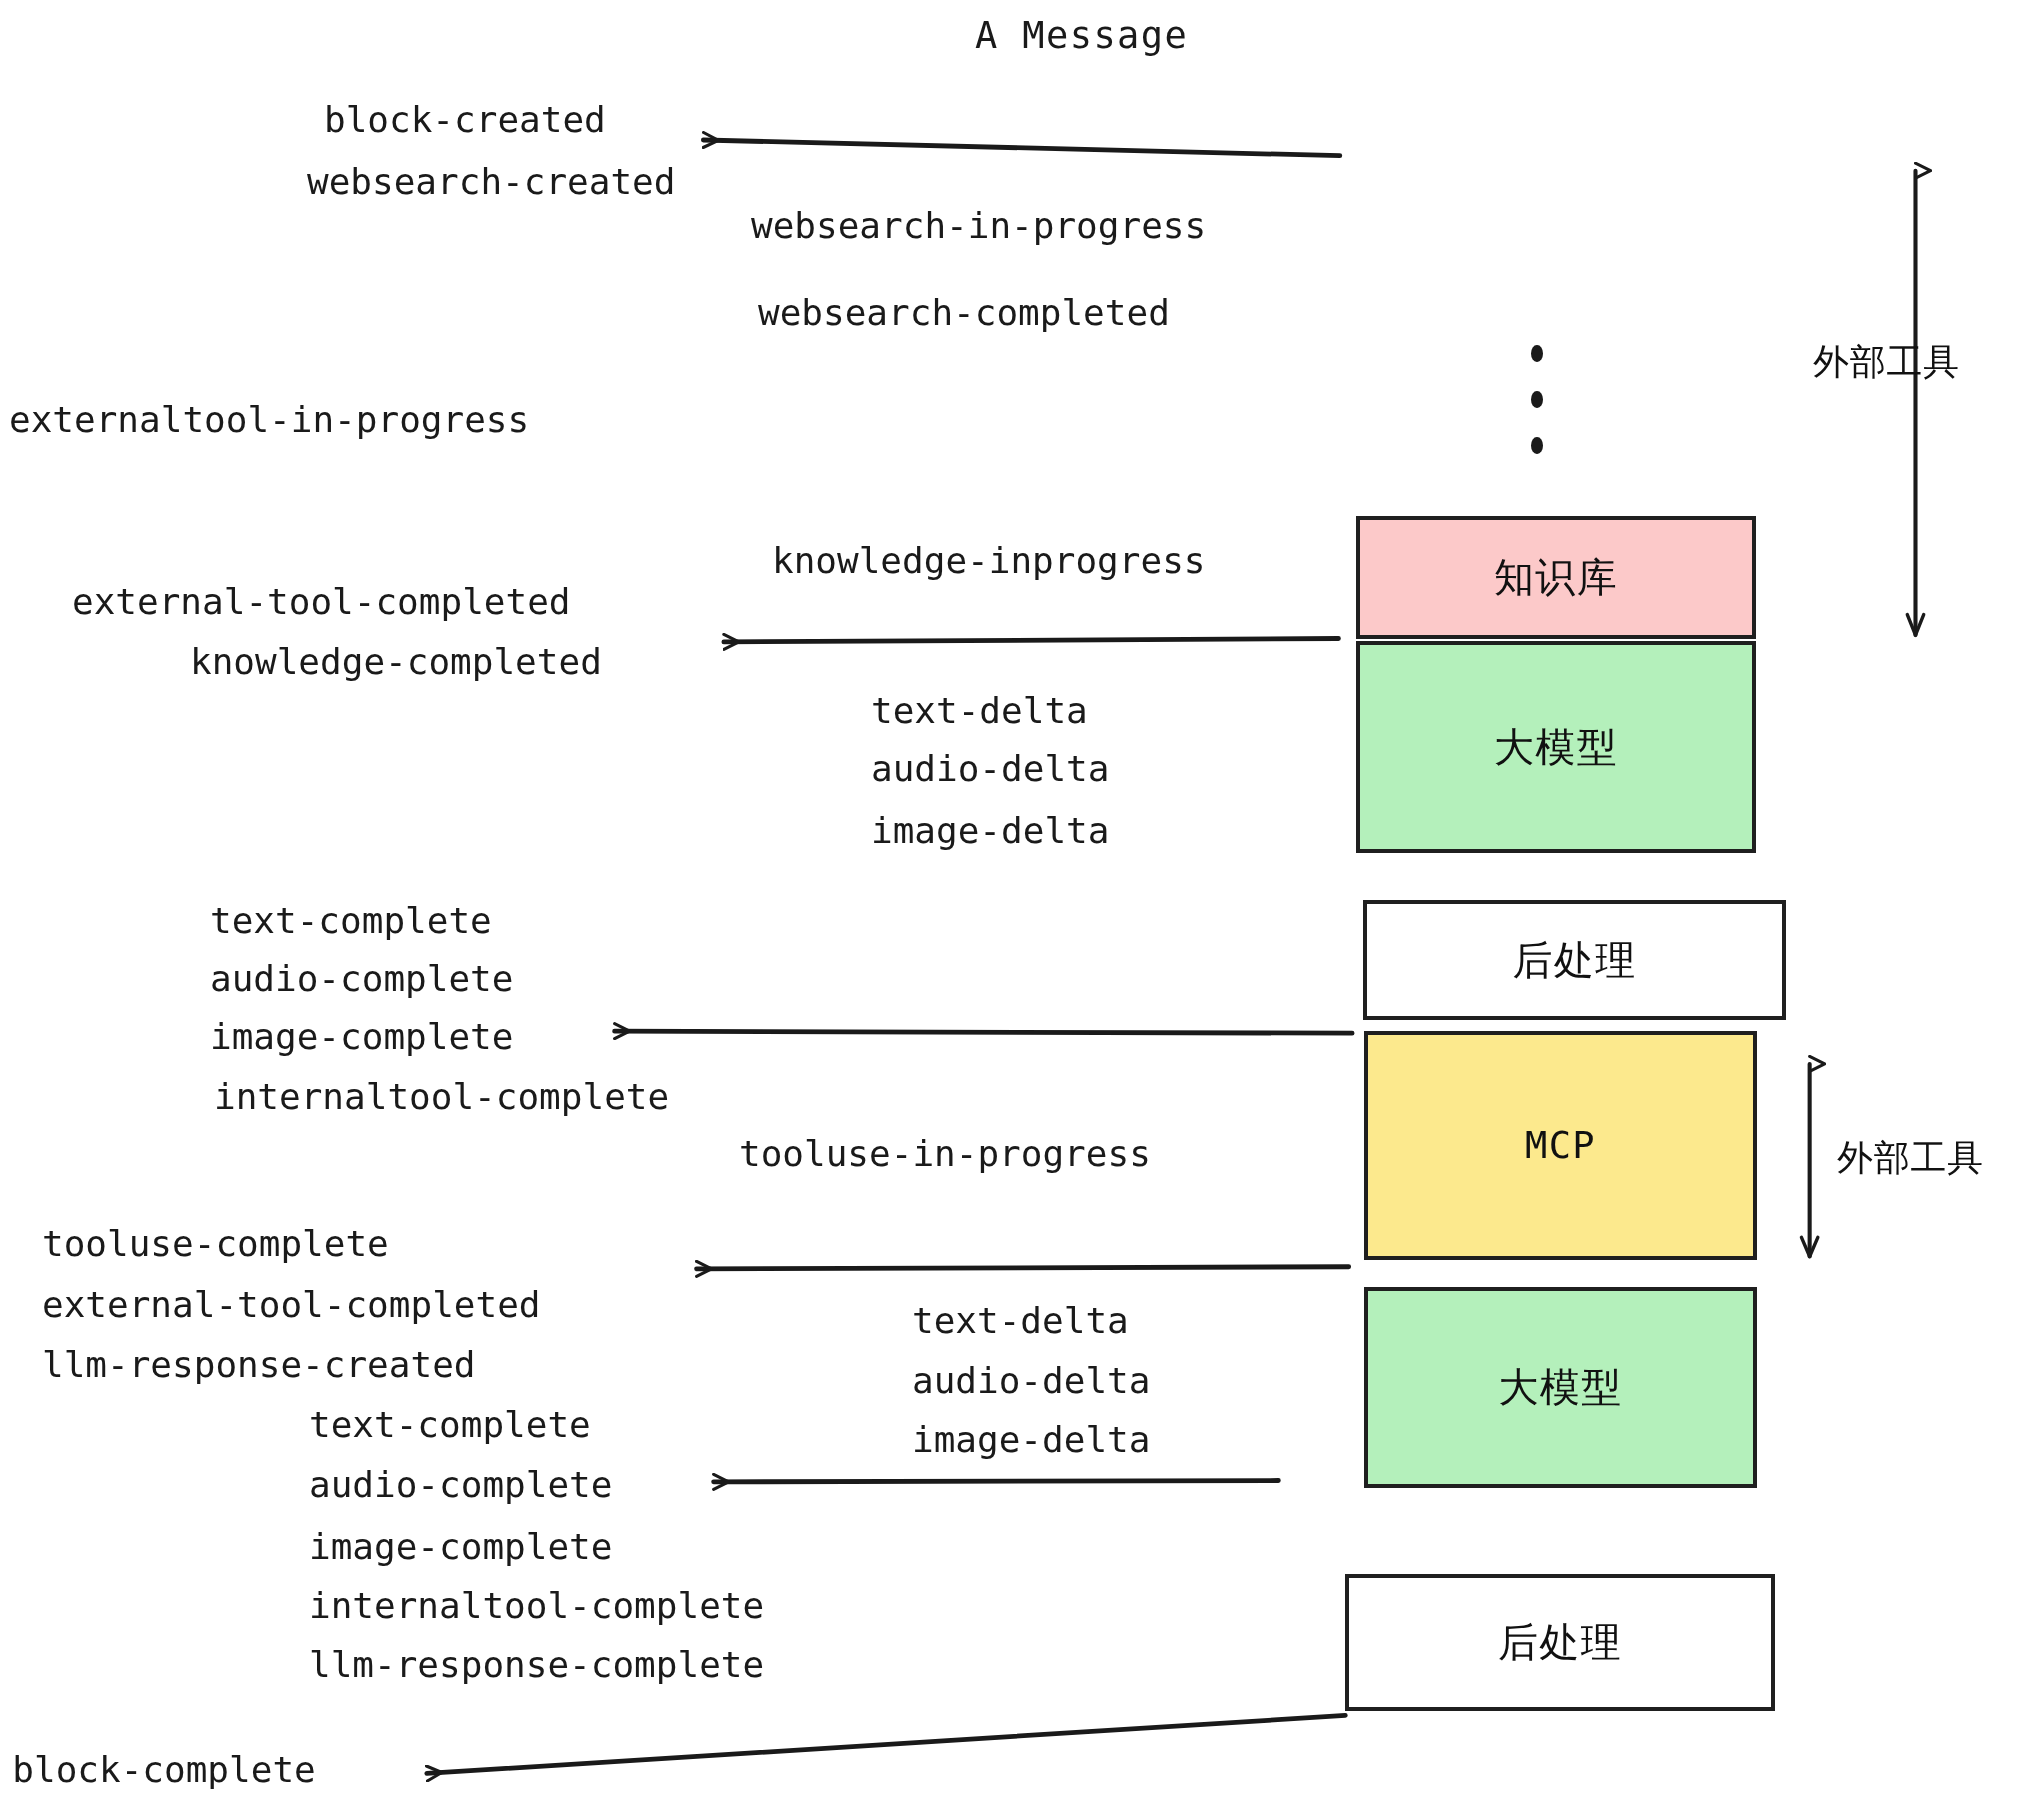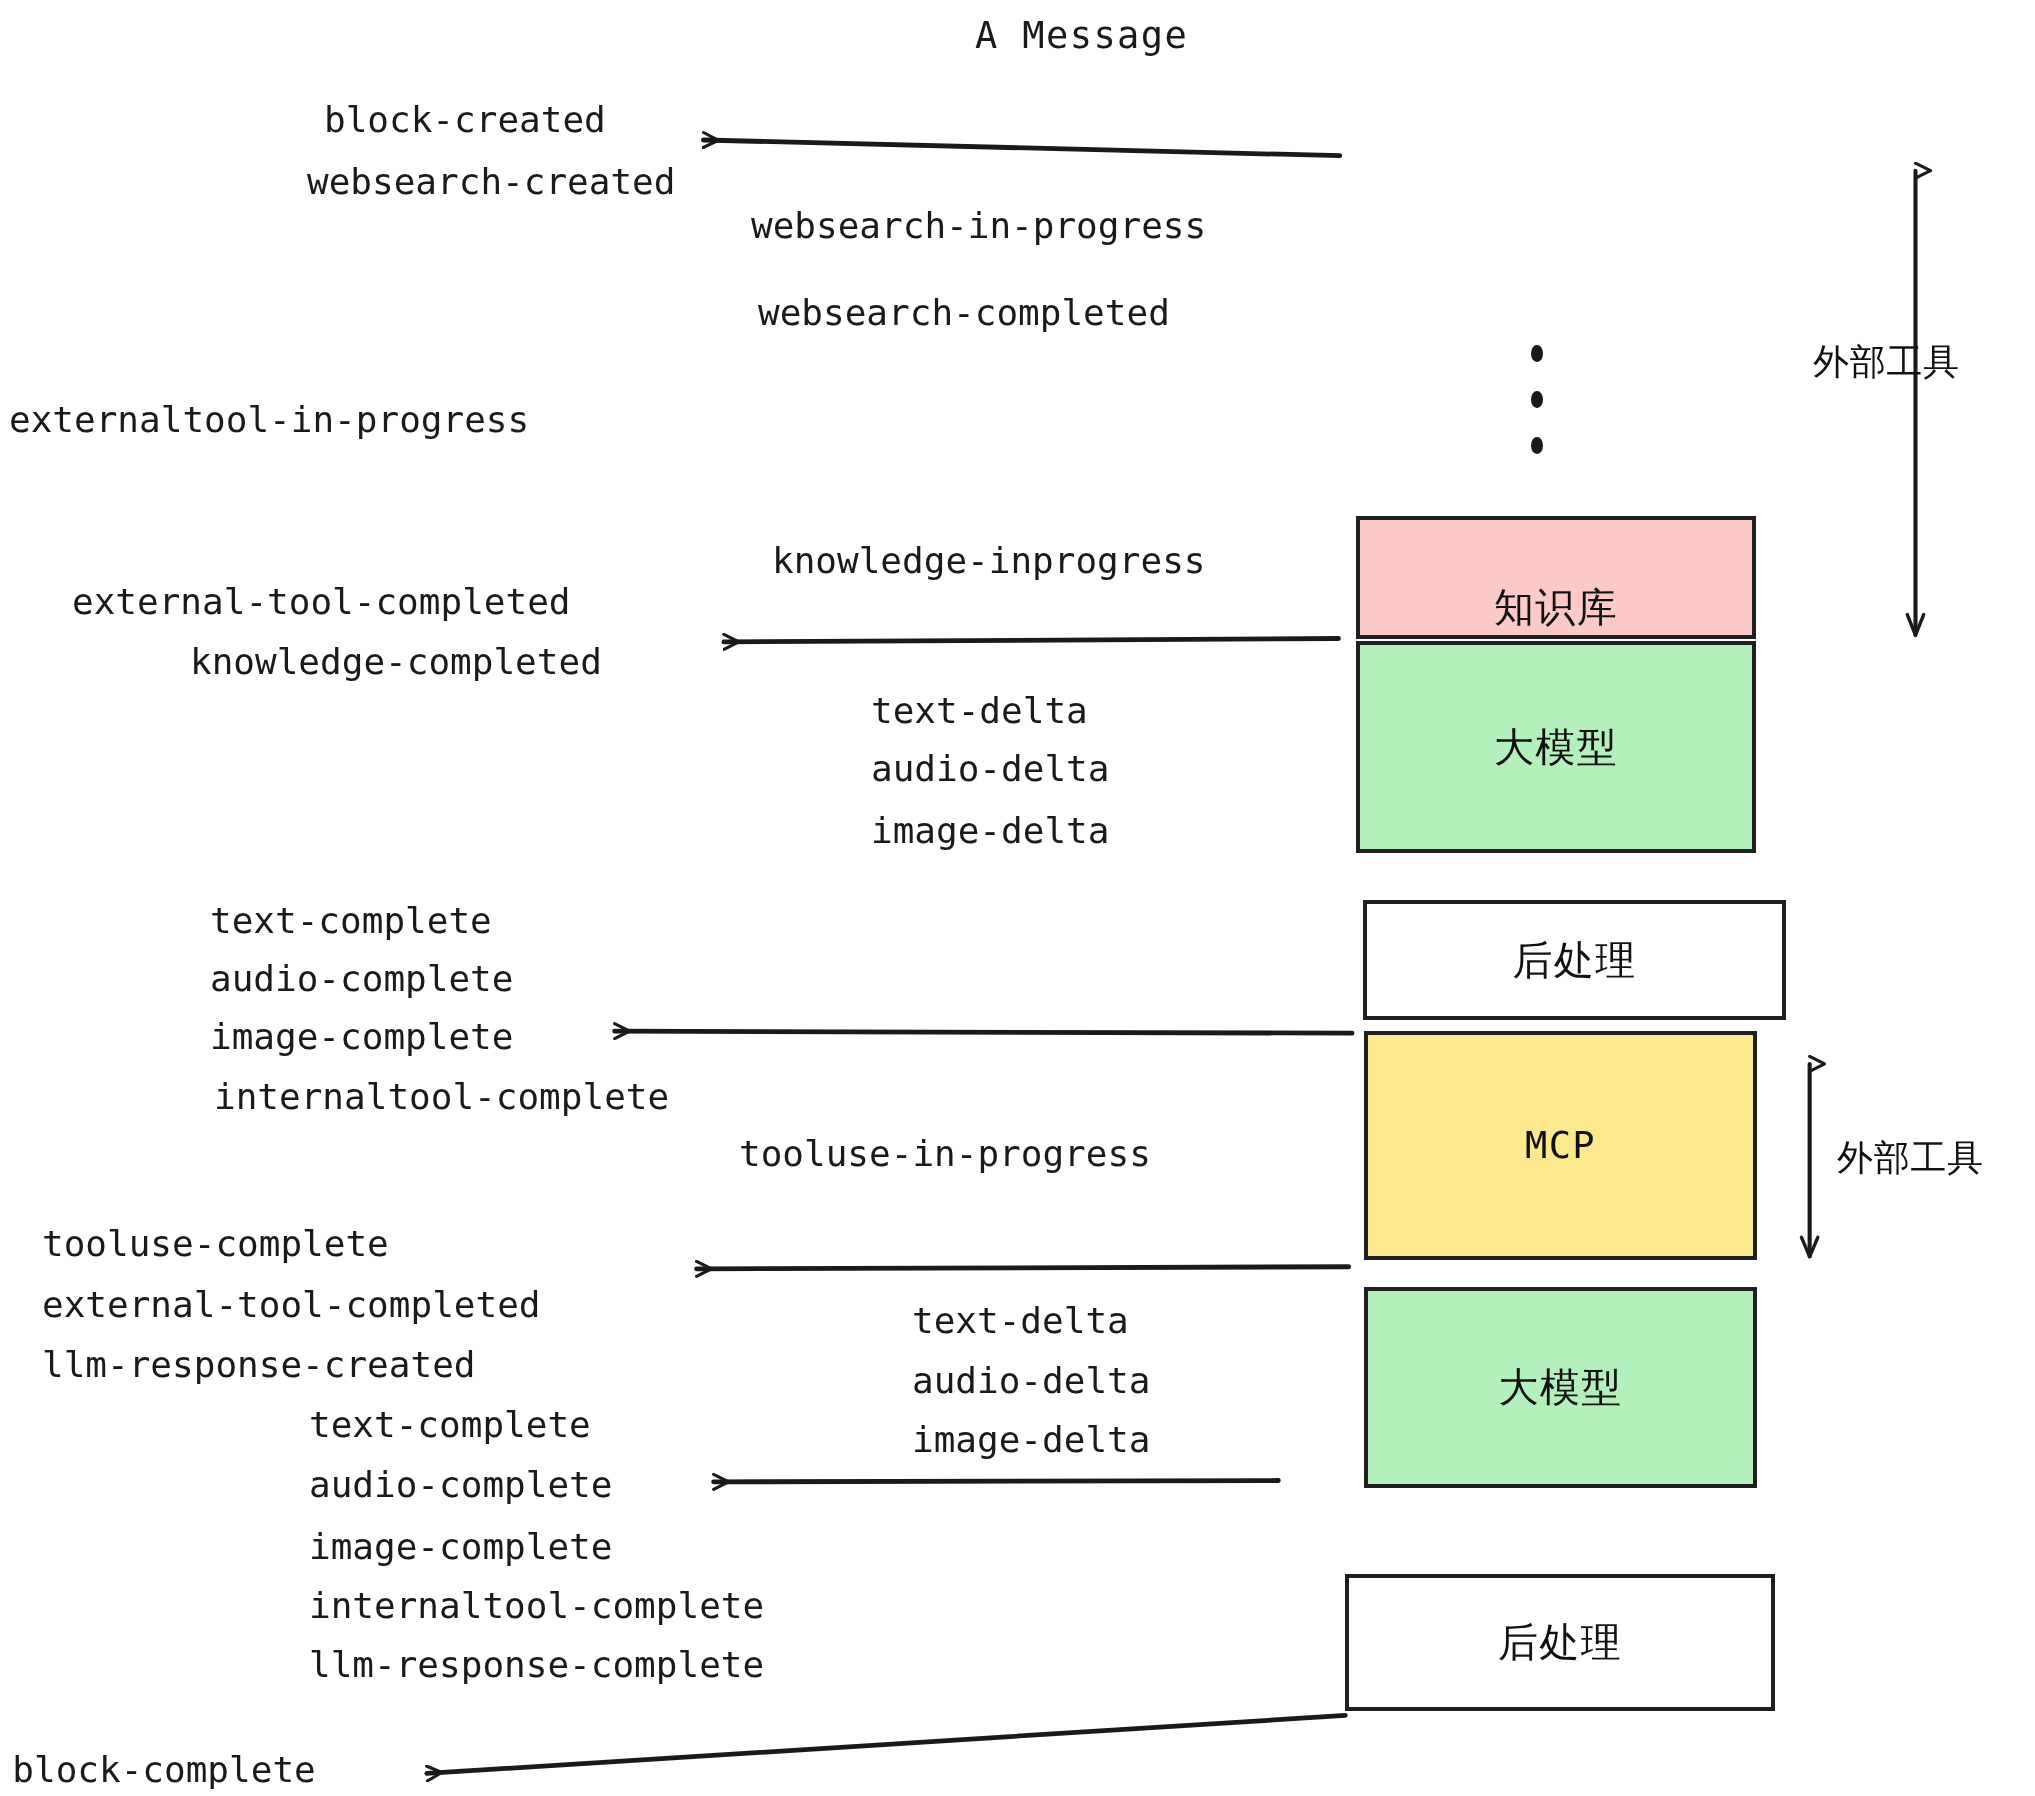--- a/index.html
+++ b/index.html
@@ -131,21 +131,21 @@
     </g>
   </svg>
 
 
   <div class="dots" style="left:1530px; top:345px; width:13.7px; height:109px;">
     <i></i>
     <i></i>
     <i></i>
   </div>
 
-  <div class="box" style="left:1356px; top:516px; width:400px; height:123px; background:#fcc9c9;align-items:flex-end;">
+  <div class="box" style="left:1356px; top:516px; width:400px; height:123px; background:#fcc9c9;">
     <span>知识库</span>
   </div>
 
   <div class="box" style="left:1356px; top:641px; width:400px; height:212px; background:#b4f0bb;">
     <span>大模型</span>
   </div>
 
   <div class="box" style="left:1363px; top:900px; width:423px; height:120px; background:#ffffff;">
     <span>后处理</span>
   </div>

